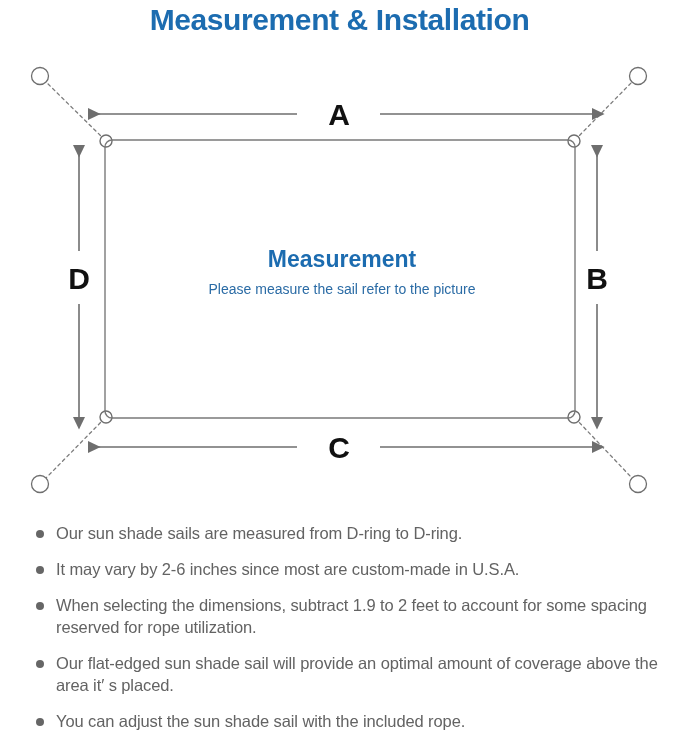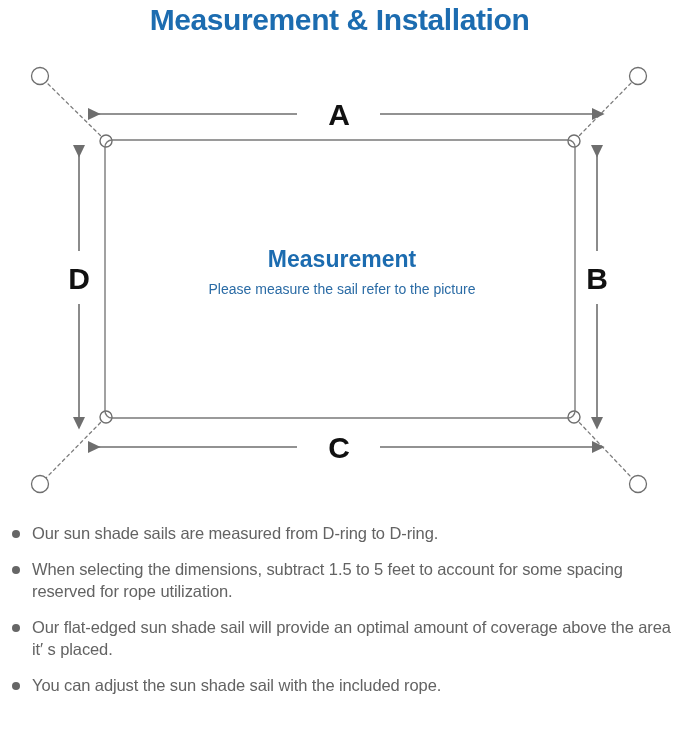--- a/index.html
+++ b/index.html
@@ -79,20 +79,21 @@
     left: 0;
     top: 522px;
     width: 679px;
   }
   .note-row {
     position: relative;
     padding-left: 32px;
     padding-right: 6px;
     margin-bottom: 14px;
     min-height: 22px;
+    margin-left: 24px;
   }
   .note-bullet {
     position: absolute;
     left: 12px;
     top: 8px;
     width: 8px;
     height: 8px;
     border-radius: 50%;
     background: #666666;
   }
@@ -183,24 +184,28 @@
     </svg>
   </div>
 
   <div class="notes">
 
     <div class="note-row">
       <span class="note-bullet"></span>
       <span class="note-text">Our sun shade sails are measured from D-ring to D-ring.</span>
     </div>
 
-
-    <div class="note-row">
-      <span class="note-bullet"></span>
-      <span class="note-text">When selecting the dimensions, subtract 1.5 to 5 feet to account for some spacing reserved for rope utilization.</span>
+    <div class="note-row">
+      <span class="note-bullet"></span>
+      <span class="note-text">It may vary by 2-6 inches since most are custom-made in U.S.A.</span>
+    </div>
+
+    <div class="note-row">
+      <span class="note-bullet"></span>
+      <span class="note-text">When selecting the dimensions, subtract 1.9 to 2 feet to account for some spacing reserved for rope utilization.</span>
     </div>
 
     <div class="note-row">
       <span class="note-bullet"></span>
       <span class="note-text">Our flat-edged sun shade sail will provide an optimal amount of coverage above the area it′ s placed.</span>
     </div>
 
     <div class="note-row">
       <span class="note-bullet"></span>
       <span class="note-text">You can adjust the sun shade sail with the included rope.</span>

